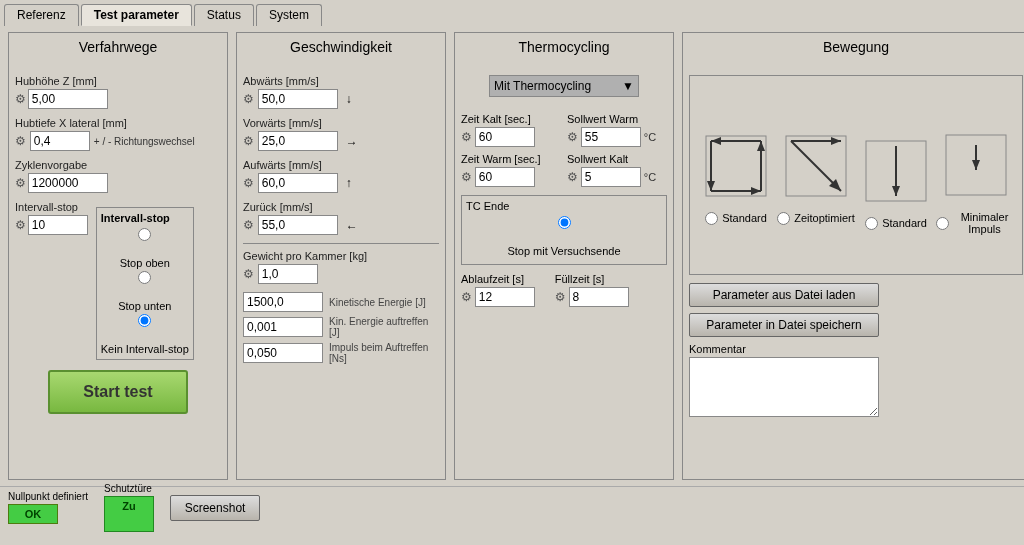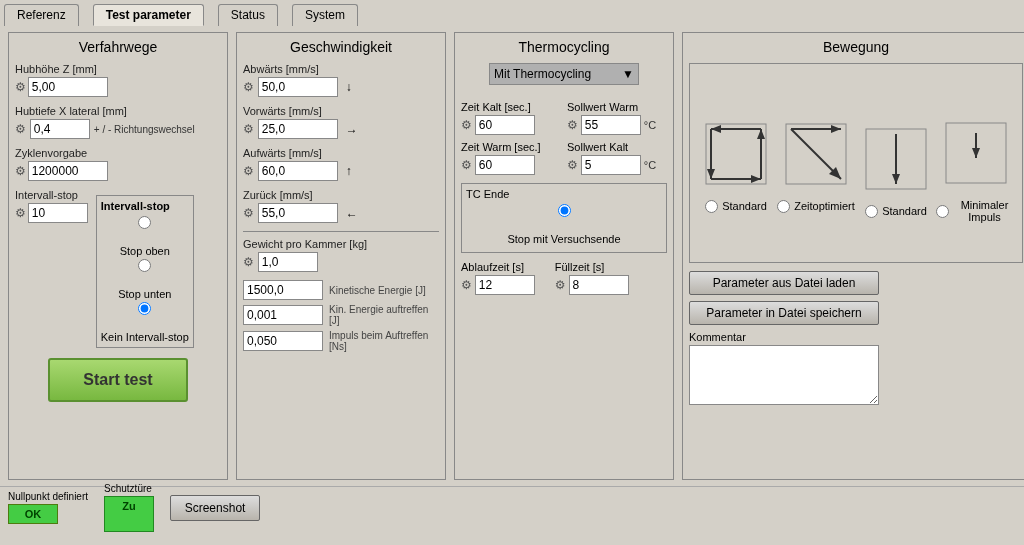--- a/index.html
+++ b/index.html
@@ -10,21 +10,21 @@
       width: 1024px;
       height: 545px;
       overflow: hidden;
     }
 
     
     .tab-bar {
       display: flex;
       background: #d4d0c8;
       padding: 4px 4px 0 4px;
-      gap: 14px;
+      gap: 2px;
     }
     .tab {
       padding: 3px 12px;
       background: #d4d0c8;
       border: 1px solid #888;
       border-bottom: none;
       cursor: pointer;
       font-size: 12px;
       border-radius: 3px 3px 0 0;
     }
@@ -47,21 +47,21 @@
     
     .panel {
       border: 1px solid #888;
       background: #d4d0c8;
       padding: 6px;
     }
 
     .panel-title {
       text-align: center;
       font-size: 14px;
-      margin-bottom: 8px;
+      margin-bottom: 20px;
     }
 
     
     .section-verfahrwege {
       width: 220px;
       flex-shrink: 0;
     }
 
     
     .section-geschwindigkeit {

